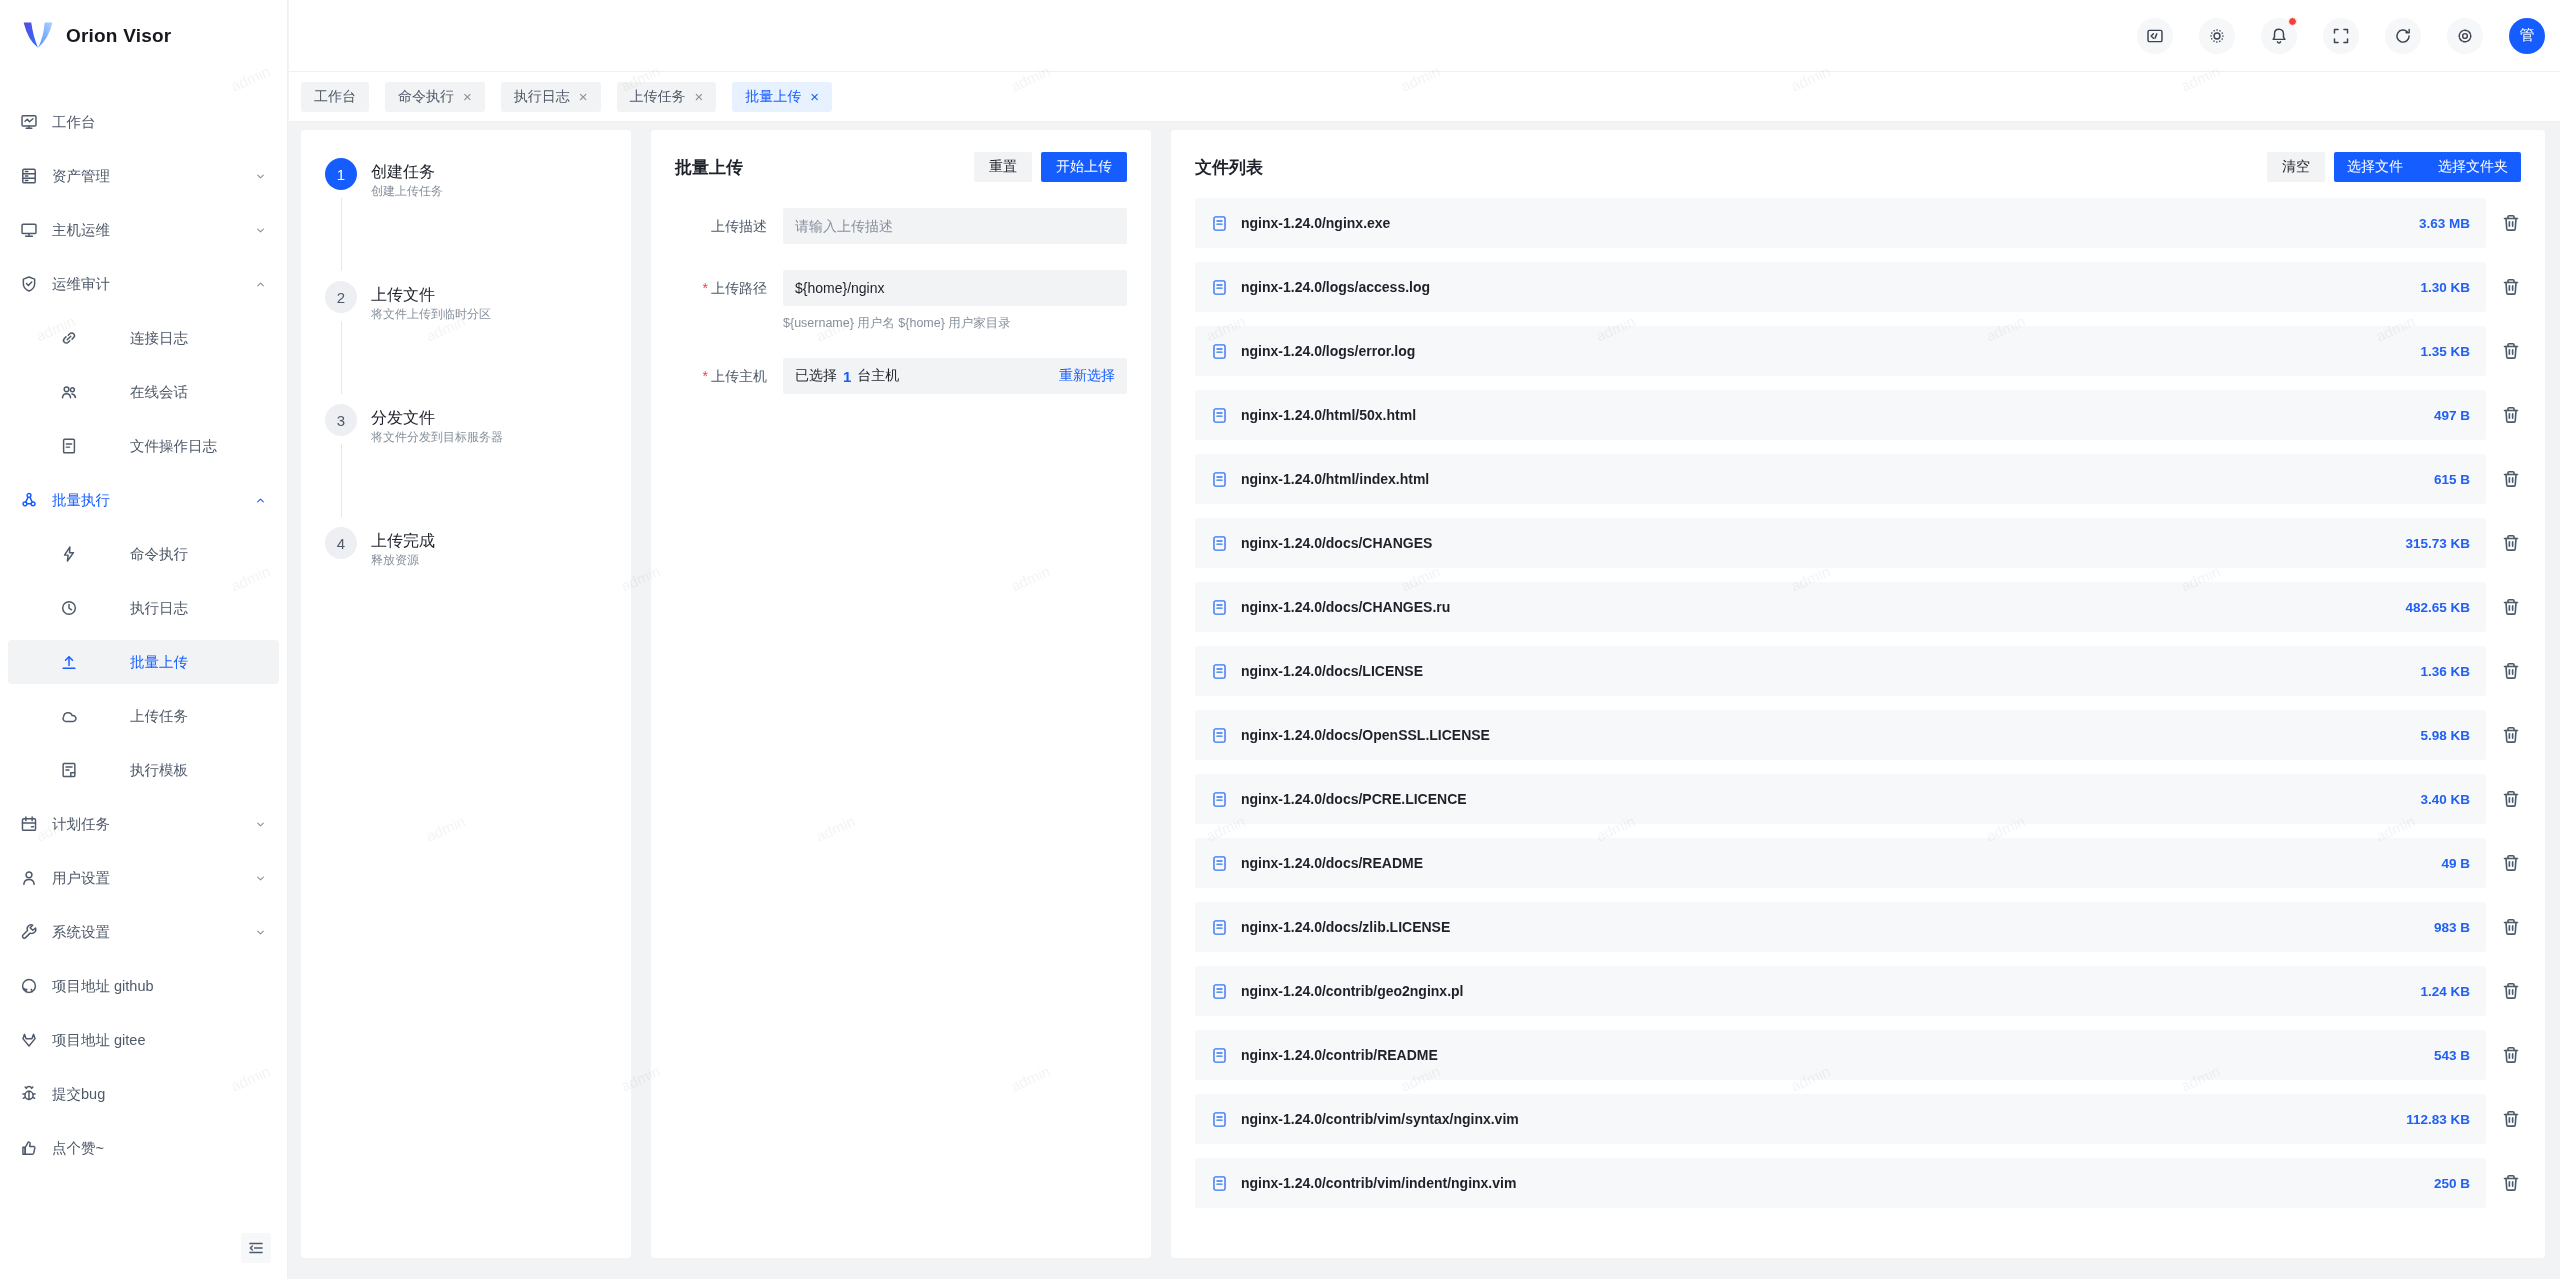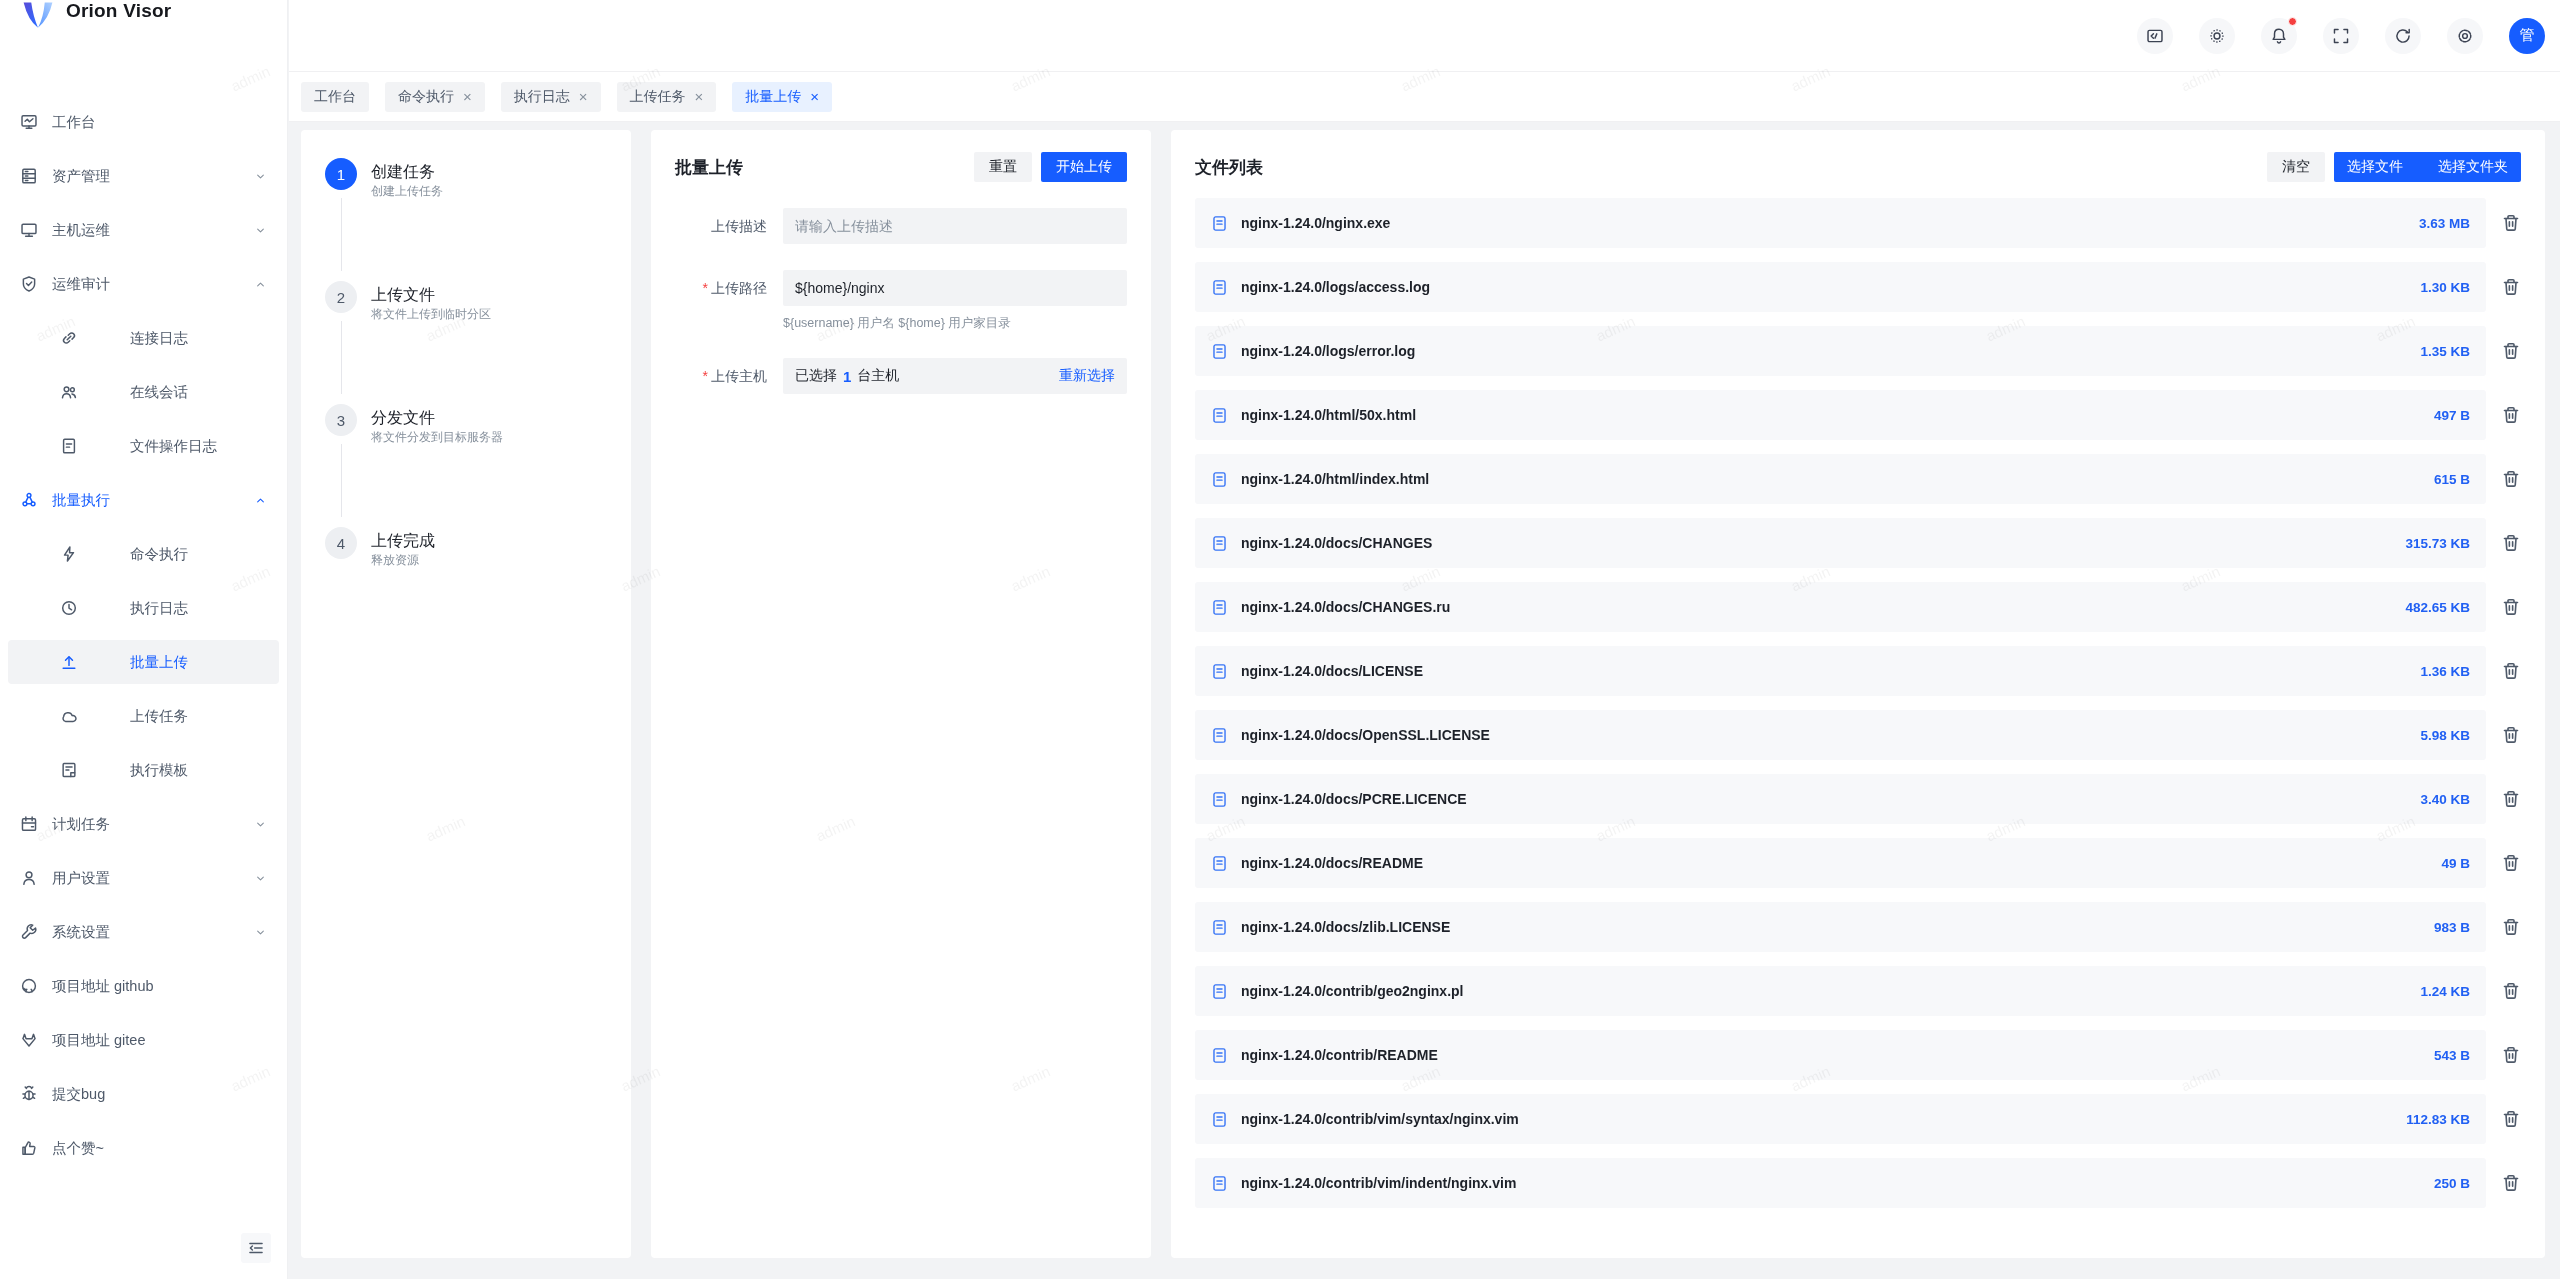--- a/index.html
+++ b/index.html
@@ -7,21 +7,21 @@
   body {
     font-family:"Liberation Sans","DejaVu Sans",sans-serif;
     background:#f2f3f5; color:#1d2129; position:relative; overflow:hidden;
     font-size:14px;
   }
   svg { display:block; width:100%; height:100%; }
 
   
   .sidebar { position:absolute; left:0; top:0; width:288px; height:1279px;
     background:#fff; border-right:1px solid #eff0f2; z-index:2; }
-  .logo-row { height:72px; display:flex; padding-left:20px; }
+  .logo-row { height:72px; display:flex; align-items:center; padding-left:20px; }
   .logo-mark { width:36px; height:32px; flex:0 0 auto; }
   .logo-text { margin-left:10px; font-size:19px; font-weight:600; color:#16181d; letter-spacing:.2px; }
   .menu { padding:28px 8px 0 8px; }
   .menu-item { height:44px; margin-bottom:10px; display:flex; align-items:center;
     padding:0 12px; border-radius:4px; color:#4e5969; cursor:pointer; }
   .menu-item.sub { padding-left:52px;gap:38px; }
   .menu-item.active { background:#f2f3f5; color:#165dff; }
   .menu-item.hl { color:#165dff; }
   .mi-icon { width:18px; height:18px; flex:0 0 auto; }
   .mi-label { margin-left:14px; font-size:14.5px; white-space:nowrap; }

